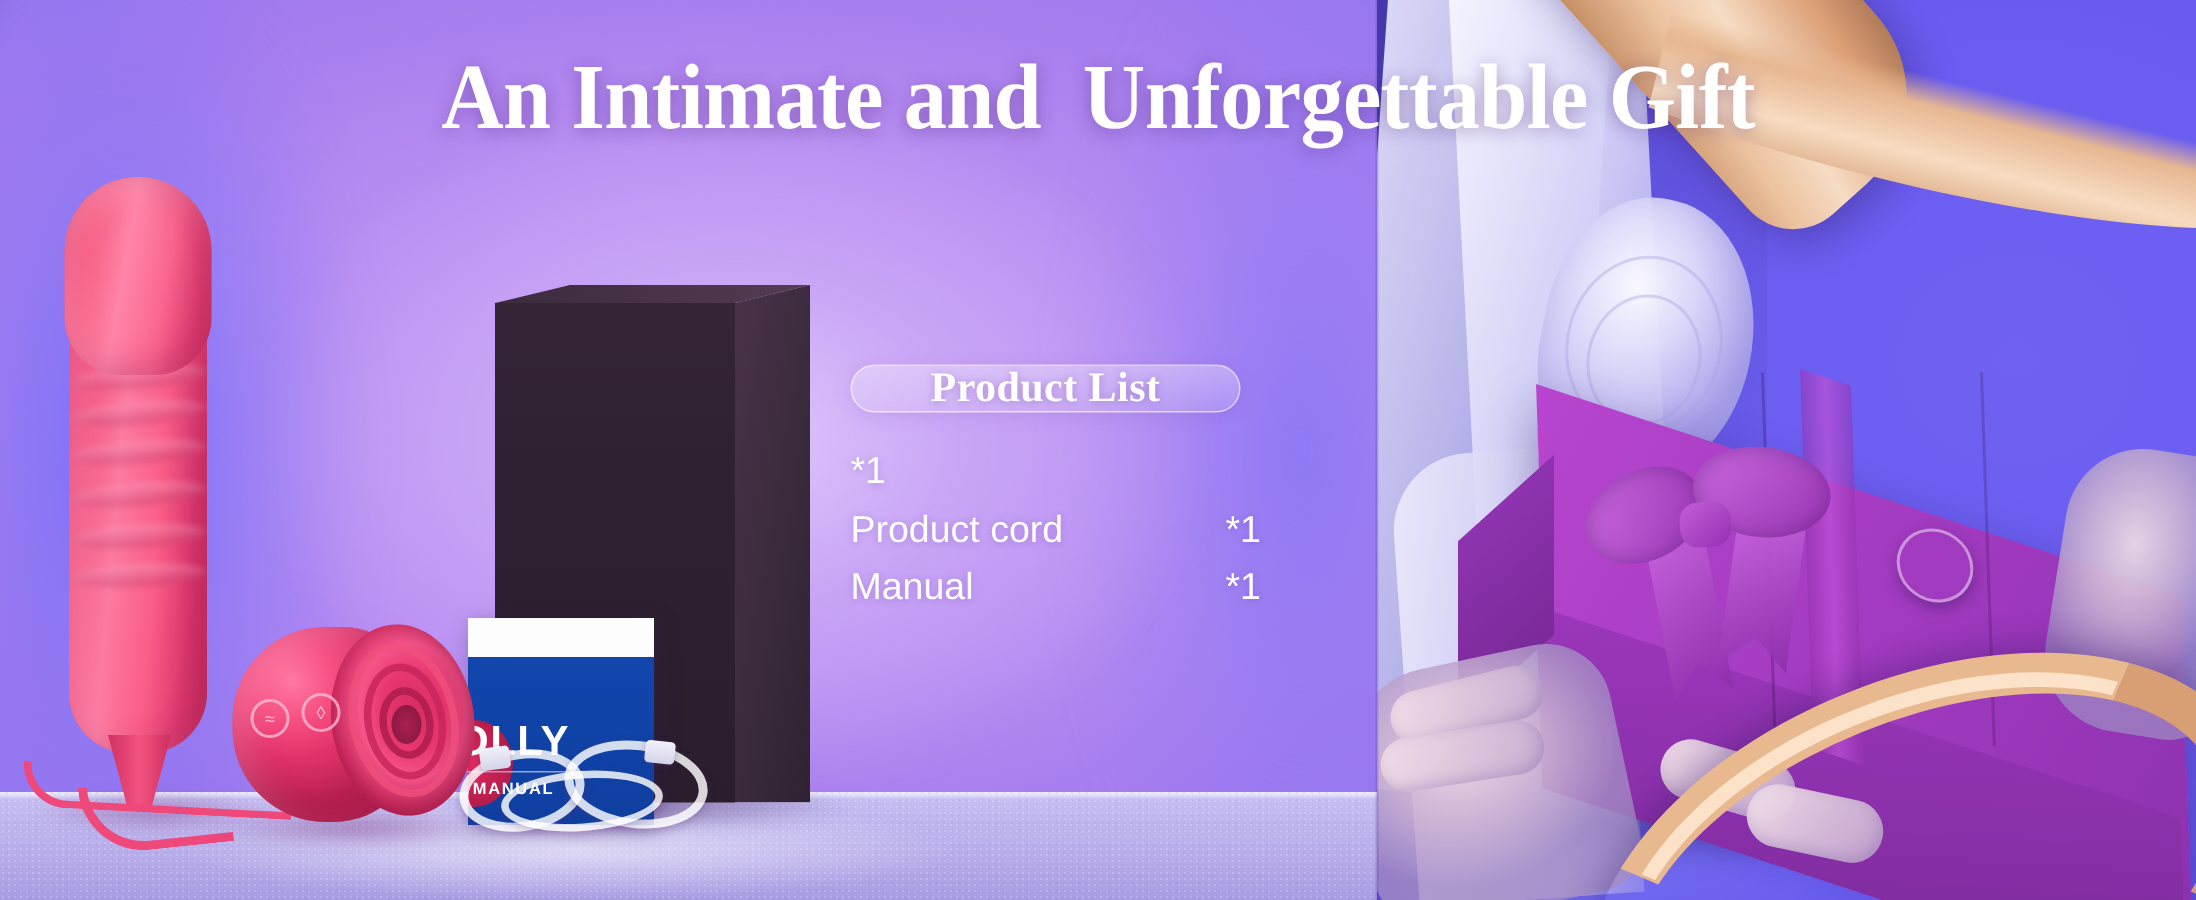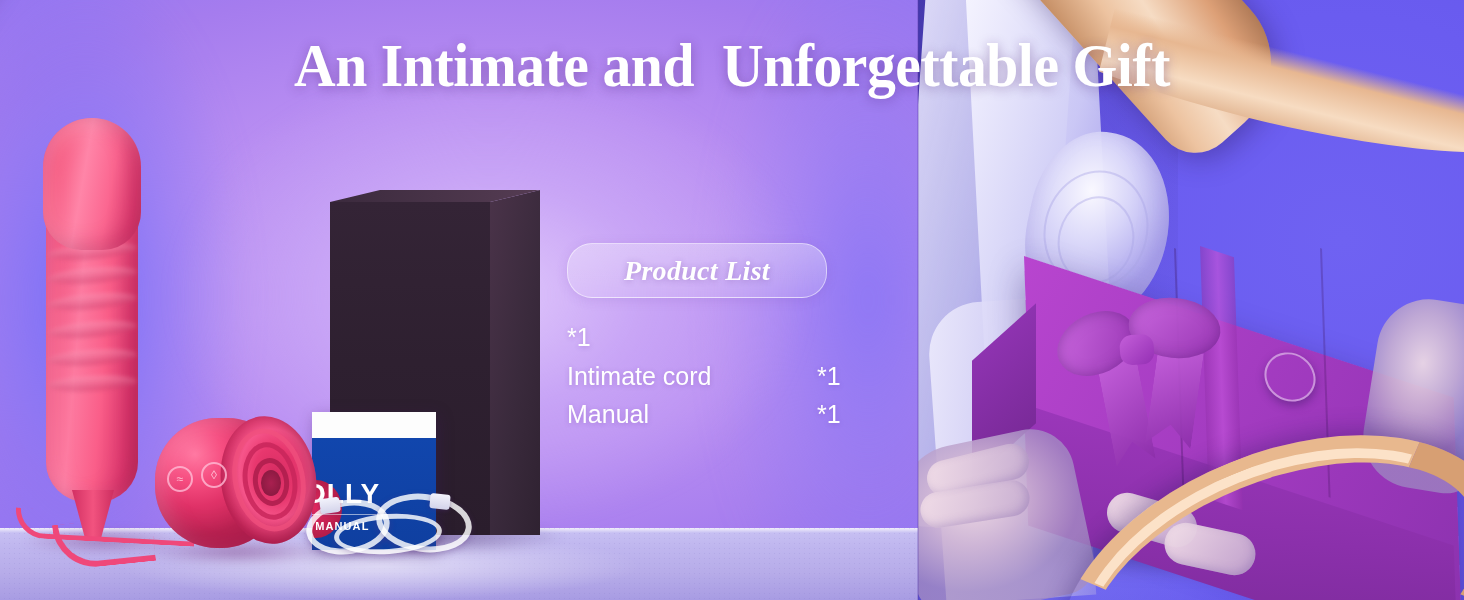--- a/index.html
+++ b/index.html
@@ -255,27 +255,26 @@
     color:#ffffff;
     white-space:pre;
     text-shadow:0 2px 12px rgba(70,30,110,.38);
     z-index:40;
     transform:scaleX(.93);
   }
 
   
   .list-block { position:absolute; left:567px; top:243px; width:320px; z-index:35; }
   .list-badge {
-    width:260px; height:55px;
+    width:260px; height:32px;
     border-radius:25px;
     background:linear-gradient(180deg, rgba(255,255,255,.34), rgba(255,255,255,.14));
     border:1px solid rgba(255,255,255,.52);
     display:flex; align-items:center; justify-content:center;
     box-shadow:0 2px 12px rgba(120,70,180,.16);
-    font-style:italic;
   }
   .list-badge-text {
     font-family:"Liberation Serif", serif;
     font-weight:700; font-size:28px; color:#ffffff;
     letter-spacing:.3px;
     text-shadow:0 1px 6px rgba(90,40,140,.3);
   }
   .list-rows { margin-top:20px; }
   .list-row {
     display:flex; align-items:baseline;
@@ -594,21 +593,21 @@
 
   <div class="list-block">
     <div class="list-badge">
       <span class="list-badge-text">Product List</span>
     </div>
     <div class="list-rows">
       <div class="list-row">
         <span class="list-qty">*1</span>
       </div>
       <div class="list-row">
-        <span class="list-name">Intimate cord</span>
+        <span class="list-name">Product cord</span>
         <span class="list-qty">*1</span>
       </div>
       <div class="list-row">
         <span class="list-name">Manual</span>
         <span class="list-qty">*1</span>
       </div>
     </div>
   </div>
 
 </div>

